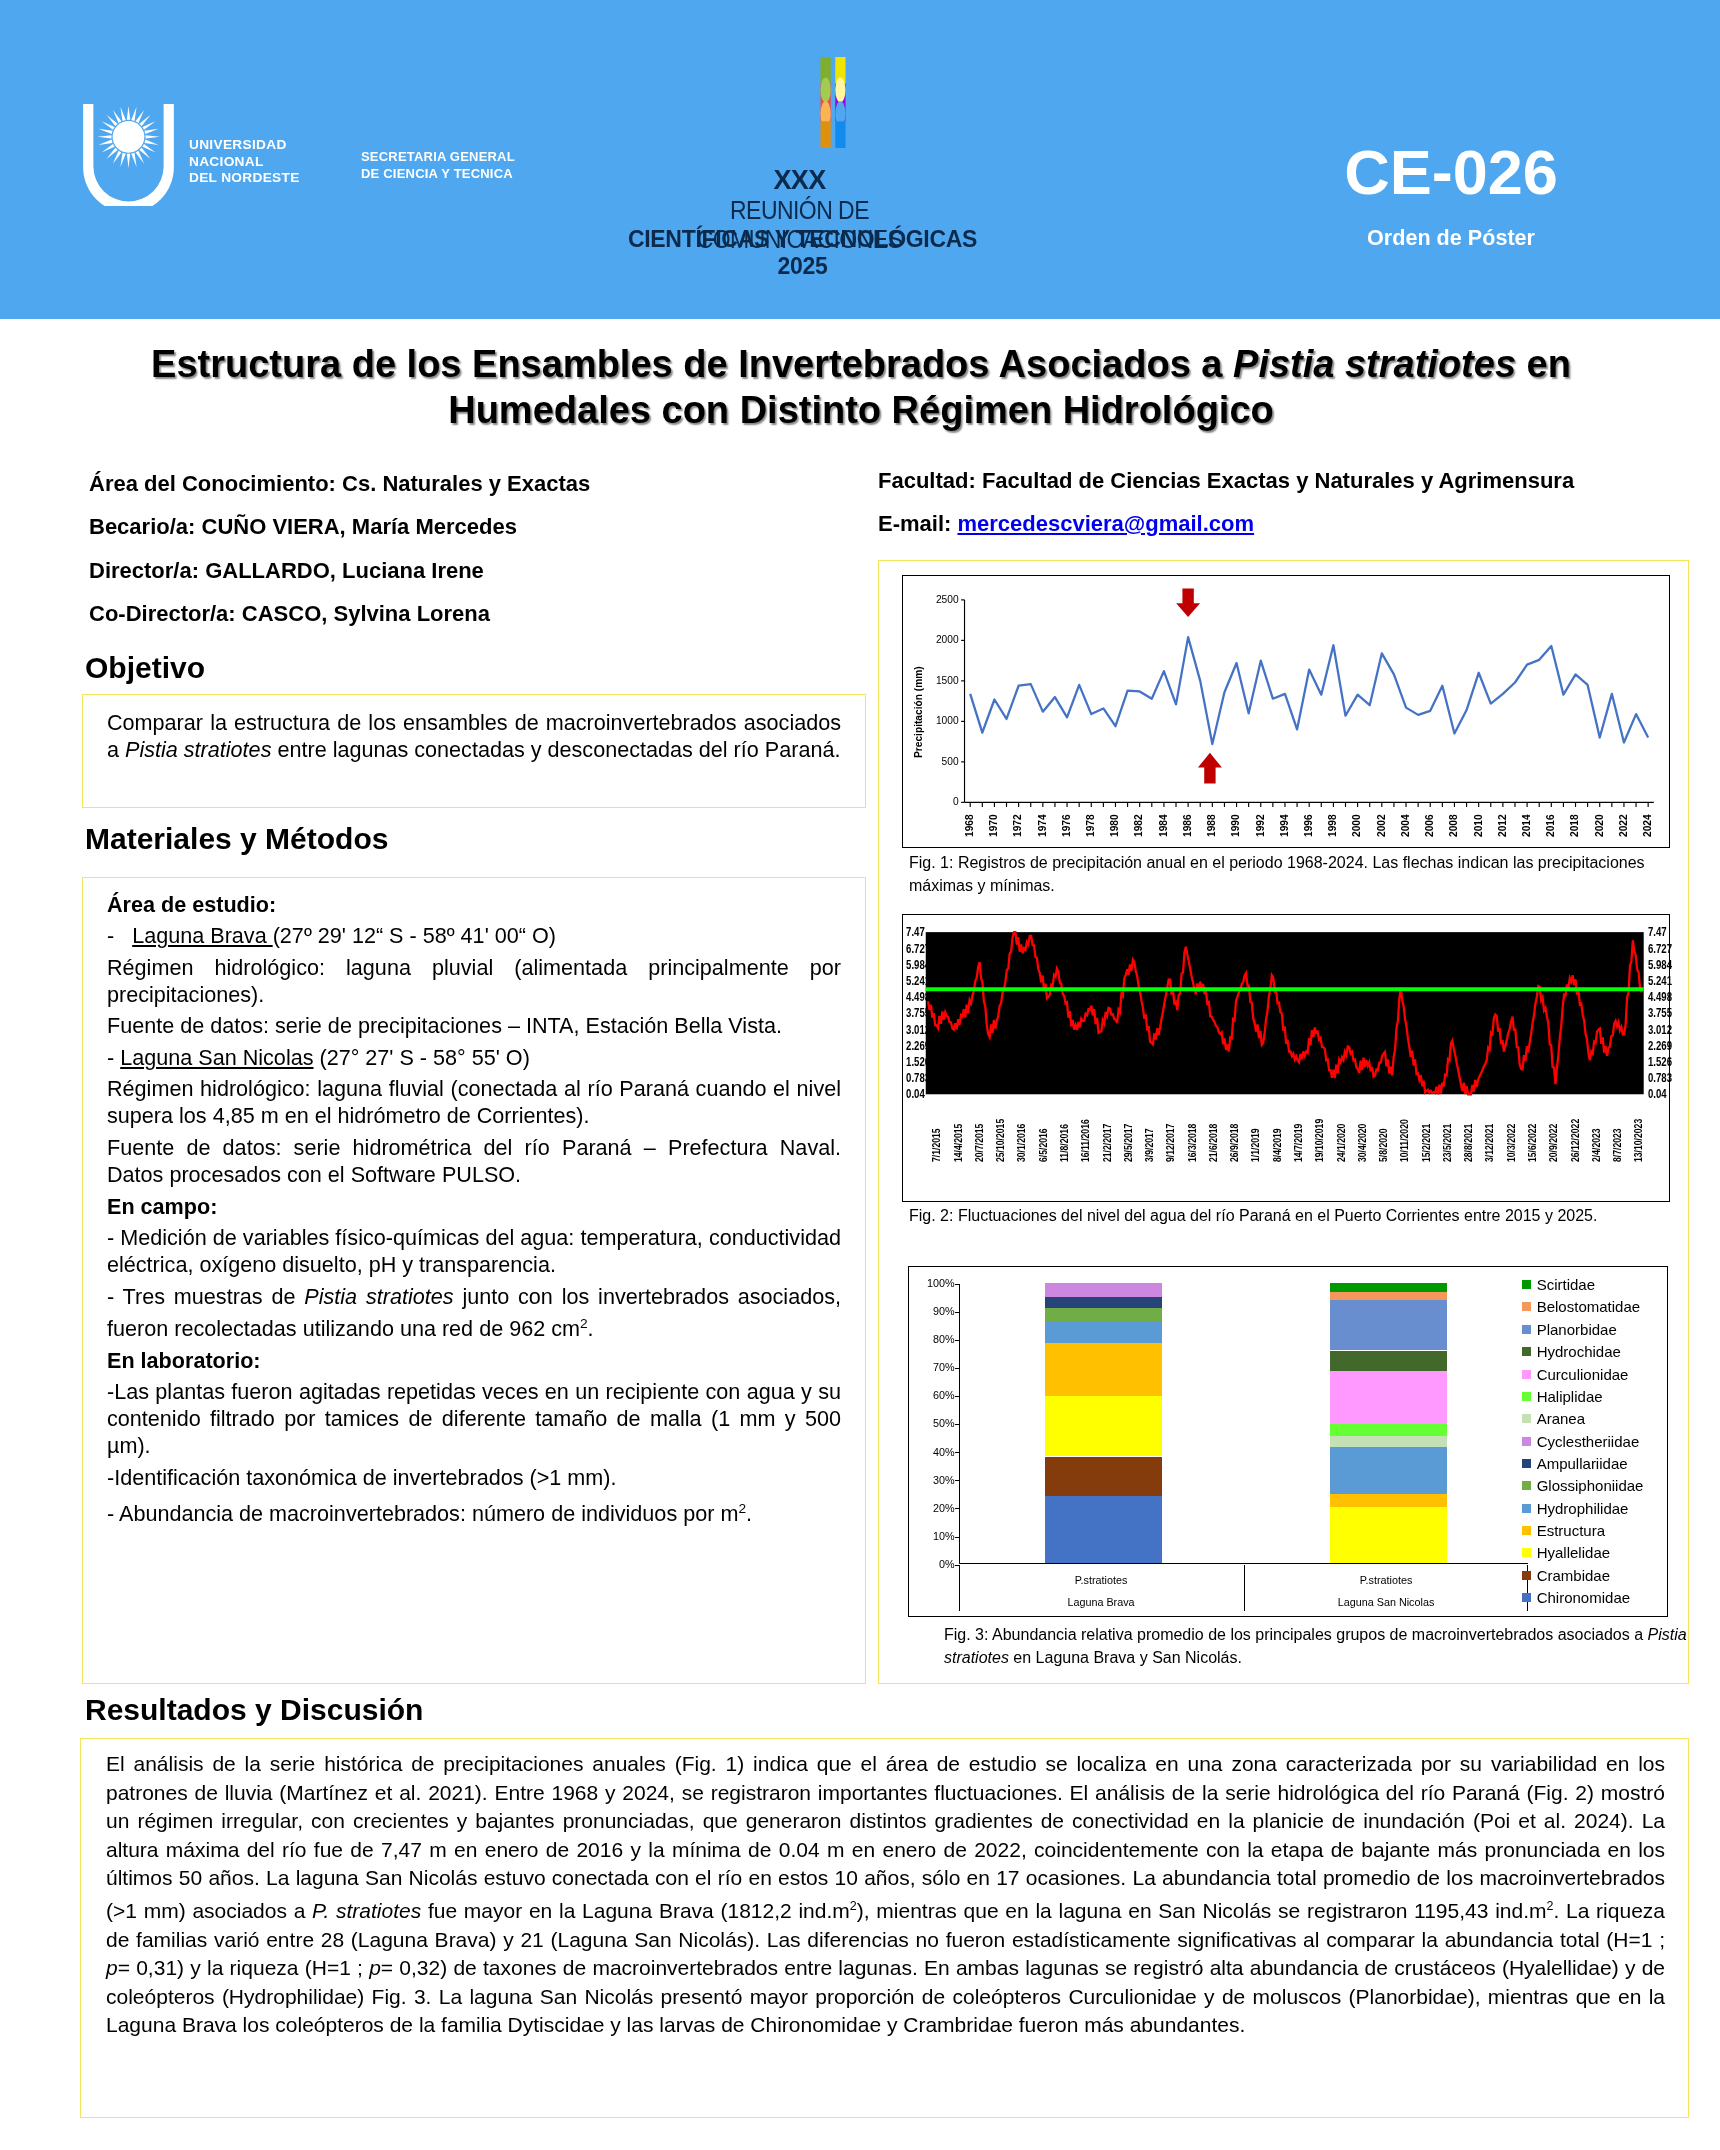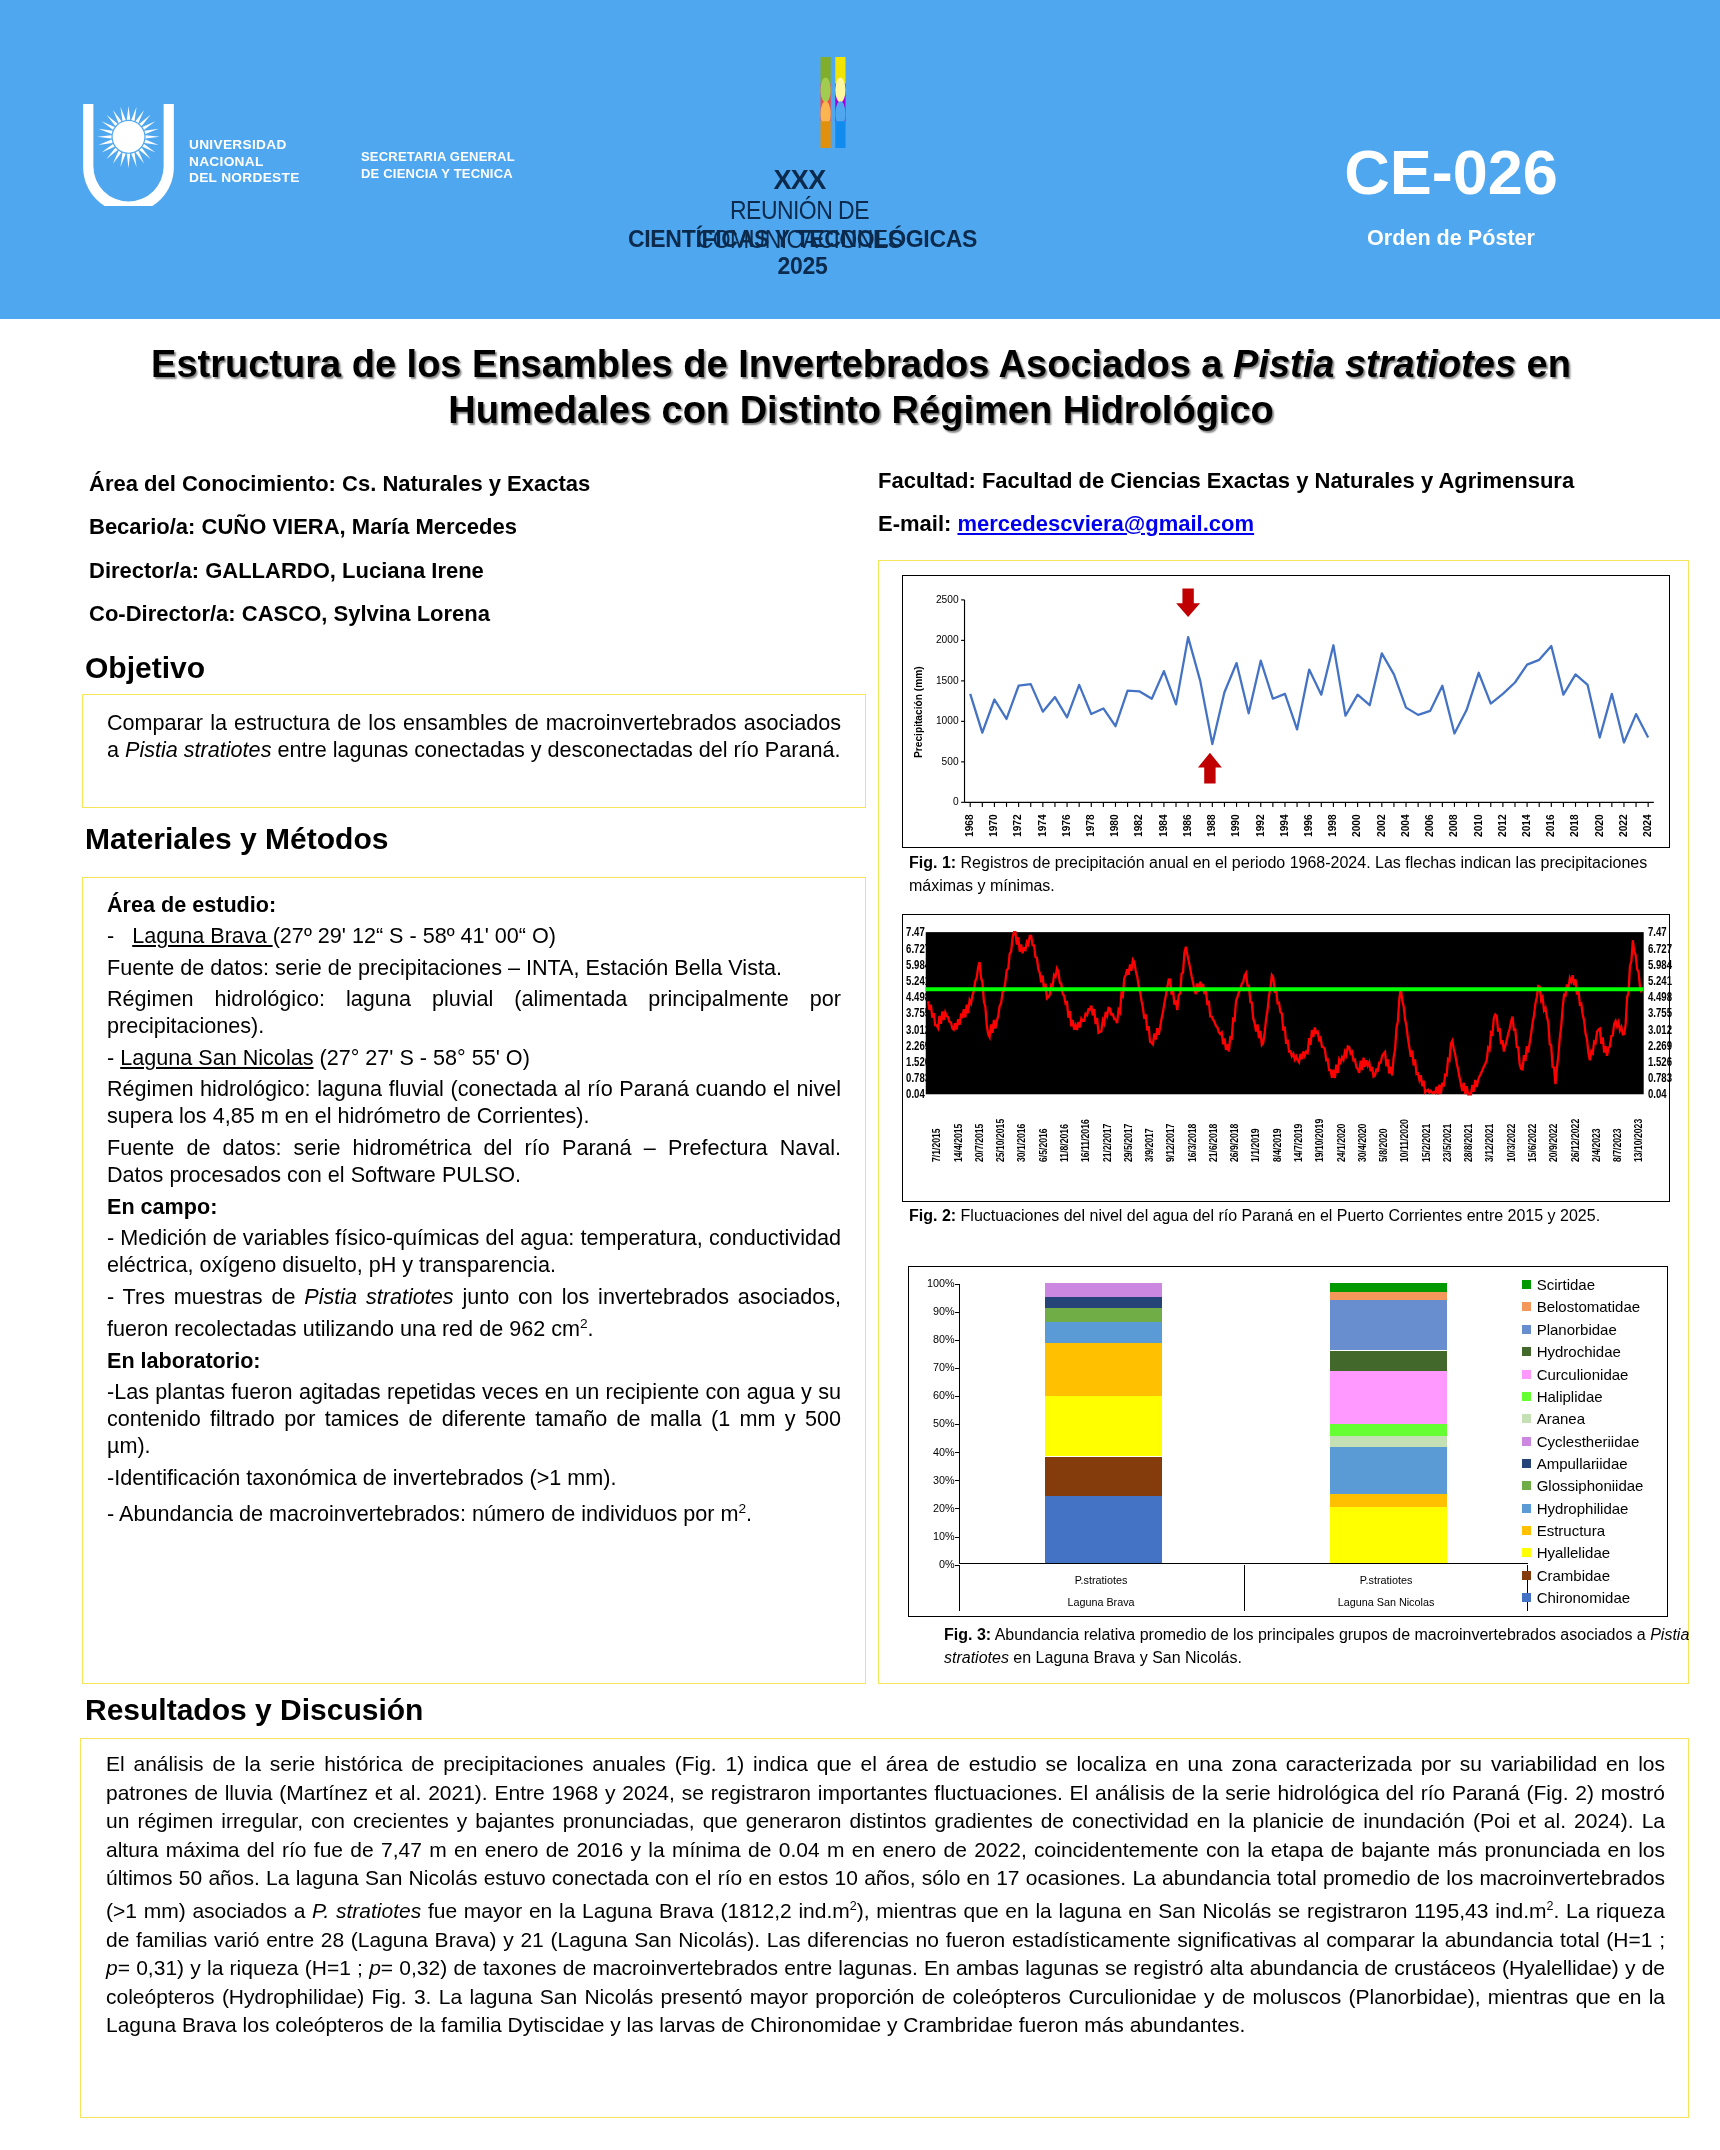--- a/index.html
+++ b/index.html
@@ -33,21 +33,21 @@
   .box { position: absolute; border: 1.1px solid #f5e55a; background: #fff; padding-left: 12px; }
   .body-text { font-size: 21.6px; line-height: 27px; text-align: justify; }
   .body-text p { margin-bottom: 4.6px; }
   .body-text b { font-weight: bold; }
   .body-text u { text-decoration: underline; }
   .body-text i { font-style: italic; }
 
   
   .fig-frame { position: absolute; border: 1.1px solid #000; background: #fff; }
   .caption { position: absolute; font-size: 16px; line-height: 23px; }
-  .caption b { font-weight: bold; }
+  .caption b { font-weight: normal; }
   .caption i { font-style: italic; }
 
   
   .f1-ytick { position: absolute; font-size: 10.2px; text-align: right; width: 34px; }
   .f1-xtick { position: absolute; font-size: 10.2px; font-weight: bold; transform-origin: left top; transform: rotate(-90deg); white-space: nowrap; }
   .f1-ylabel { position: absolute; font-size: 10.2px; font-weight: bold; transform: rotate(-90deg); transform-origin: left top; white-space: nowrap; }
 
   
   .f2-ytick { position: absolute; font-size: 12px; font-weight: bold; }
   .f2-xtick { position: absolute; font-size: 10.8px; font-weight: bold; transform-origin: left top; transform: rotate(-90deg); white-space: nowrap; }
@@ -129,22 +129,22 @@
   <div class="body-text" style="position:absolute; left:24px; top:13.7px; width:734px;">
     <span>Comparar la estructura de los ensambles de macroinvertebrados asociados a </span><i>Pistia stratiotes</i><span> entre lagunas conectadas y desconectadas del río Paraná.</span>
   </div>
 </div>
 
 <div class="section-h" style="left:85px; top:822px;">Materiales y Métodos</div>
 <div class="box" style="left:82px; top:877px; width:784px; height:807px;">
   <div class="body-text" style="position:absolute; left:24px; top:12.5px; width:734px; line-height:27px;">
     <p><b>Área de estudio:</b></p>
     <p style="text-align:left;"><span style="white-space:pre;">-   </span><u>Laguna Brava </u><span>(27º 29' 12“ S - 58º 41' 00“ O)</span></p>
+    <p>Régimen hidrológico: laguna pluvial (alimentada principalmente por precipitaciones).</p>
     <p>Fuente de datos: serie de precipitaciones – INTA, Estación Bella Vista.</p>
-    <p>Régimen hidrológico: laguna pluvial (alimentada principalmente por precipitaciones).</p>
     <p style="text-align:left;"><span>- </span><u>Laguna San Nicolas</u><span> (27° 27' S - 58° 55' O)</span></p>
     <p>Régimen hidrológico: laguna fluvial (conectada al río Paraná cuando el nivel supera los 4,85 m en el hidrómetro de Corrientes).</p>
     <p>Fuente de datos: serie hidrométrica del río Paraná – Prefectura Naval. Datos procesados con el Software PULSO.</p>
     <p><b>En campo:</b></p>
     <p>- Medición de variables físico-químicas del agua: temperatura, conductividad eléctrica, oxígeno disuelto, pH y transparencia.</p>
     <p><span>- Tres muestras de </span><i>Pistia stratiotes</i><span> junto con los invertebrados asociados, fueron recolectadas utilizando una red de 962 cm</span><sup style="font-size:13.7px;">2</sup><span>.</span></p>
     <p><b>En laboratorio:</b></p>
     <p>-Las plantas fueron agitadas repetidas veces en un recipiente con agua y su contenido filtrado por tamices de diferente tamaño de malla (1 mm y 500 µm).</p>
     <p>-Identificación taxonómica de invertebrados (&gt;1 mm).</p>
     <p><span>- Abundancia de macroinvertebrados: número de individuos por m</span><sup style="font-size:13.7px;">2</sup><span>.</span></p>

